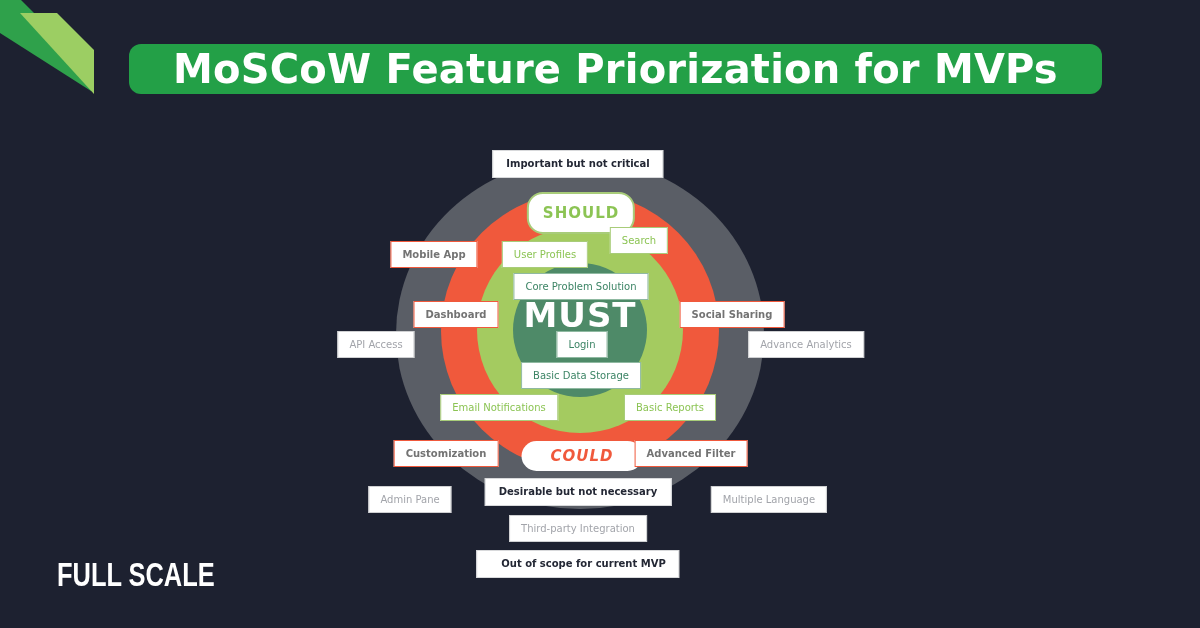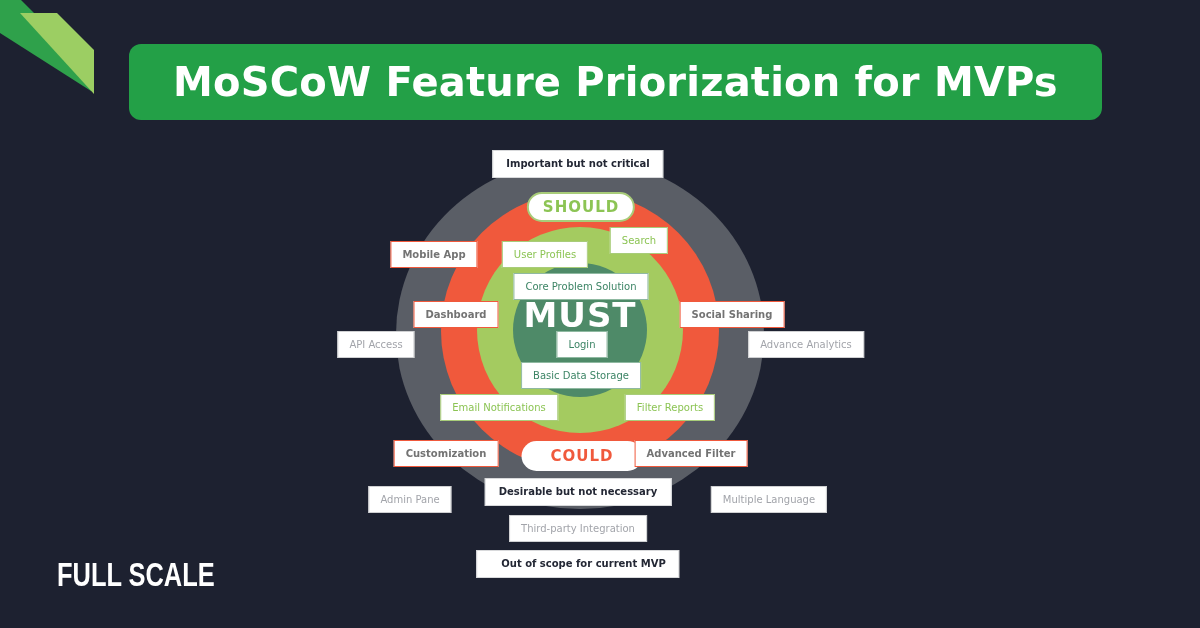--- a/index.html
+++ b/index.html
@@ -12,21 +12,21 @@
   }
   .stage { position:absolute; inset:0; width:1200px; height:628px; }
 
   
   .ribbon { position:absolute; left:0; top:0; width:100px; height:100px; }
   .ribbon-dark  { background:#2FA14B; clip-path:polygon(0 0, 21px 0, 91px 70px, 91px 91px, 0 33px); }
   .ribbon-light { background:#9CCE63; clip-path:polygon(20px 13px, 57px 13px, 94px 50px, 94px 94px); }
 
   
   .title-banner {
-    position:absolute; left:129px; top:44px; width:973px; height:76px;
+    position:absolute; left:129px; top:44px; width:973px; height:50px;
     background:#23A047; border-radius:12px;
     display:flex; align-items:center; justify-content:center;
     color:#FFFFFF; font-size:40px; font-weight:800; letter-spacing:0.2px;
     white-space:nowrap;
   }
 
   
   .ring { position:absolute; border-radius:50%; }
   .ring-wont   { left:396px; top:159px; width:368px; height:350px; background:#5A5E66; }
   .ring-could  { left:441px; top:192px; width:278px; height:278px; background:#F0593C; }
@@ -55,24 +55,24 @@
     position:absolute; transform:translateX(-50%);
     background:#FFFFFF; border:1px solid #D8D9DB;
     color:#232734; font-weight:700; font-size:10px; line-height:18px;
     padding:4px 13px; white-space:nowrap;
   }
 
   
   .pill {
     position:absolute; transform:translateX(-50%);
     background:#FFFFFF; font-weight:800; font-size:15px; line-height:18px;
-    letter-spacing:1px; padding:4px 14px; border-radius:16px; white-space:nowrap;
+    letter-spacing:1px; padding:10px 14px; border-radius:16px; white-space:nowrap;
   }
   .pill-should { color:#8CC454; border:2px solid #A8CC79; }
-  .pill-could  { color:#F0593C; border:none; padding:6px 29px; }
+  .pill-could  { color:#F0593C; border:none; padding:6px 29px;font-style:italic; }
 
   
   .logo {
     position:absolute; left:57px; top:556px;
     color:#FFFFFF; font-family:"Liberation Sans", sans-serif;
     font-weight:700; font-size:31px; white-space:nowrap;
     transform:scale(0.82, 1.08); transform-origin:left top;
   }
 </style>
 </head>
@@ -102,21 +102,21 @@
   <div class="tag p-should" style="left:545px; top:241px;">User Profiles</div>
   <div class="tag p-should" style="left:639px; top:227px;">Search</div>
   <div class="tag p-must" style="left:581px; top:273px;">Core Problem Solution</div>
   <div class="tag p-could" style="left:456px; top:301px;">Dashboard</div>
   <div class="tag p-could" style="left:732px; top:301px;">Social Sharing</div>
   <div class="tag p-wont" style="left:376px; top:331px;">API Access</div>
   <div class="tag p-must" style="left:582px; top:331px;">Login</div>
   <div class="tag p-wont" style="left:806px; top:331px;">Advance Analytics</div>
   <div class="tag p-must" style="left:581px; top:362px;">Basic Data Storage</div>
   <div class="tag p-should" style="left:499px; top:394px;">Email Notifications</div>
-  <div class="tag p-should" style="left:670px; top:394px;">Filter Reports</div>
+  <div class="tag p-should" style="left:670px; top:394px;">Basic Reports</div>
   <div class="tag p-could" style="left:446px; top:440px;">Customization</div>
   <div class="tag p-could" style="left:691px; top:440px;">Advanced Filter</div>
   <div class="tag p-wont" style="left:410px; top:486px;">Admin Pane</div>
   <div class="tag p-wont" style="left:769px; top:486px;">Multiple Language</div>
   <div class="tag p-wont" style="left:578px; top:515px;">Third-party Integration</div>
 
   <div class="logo">FULL SCALE</div>
 
 </div>
 

